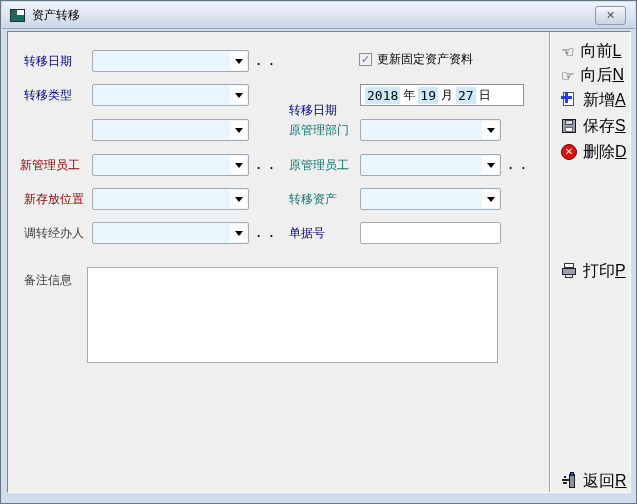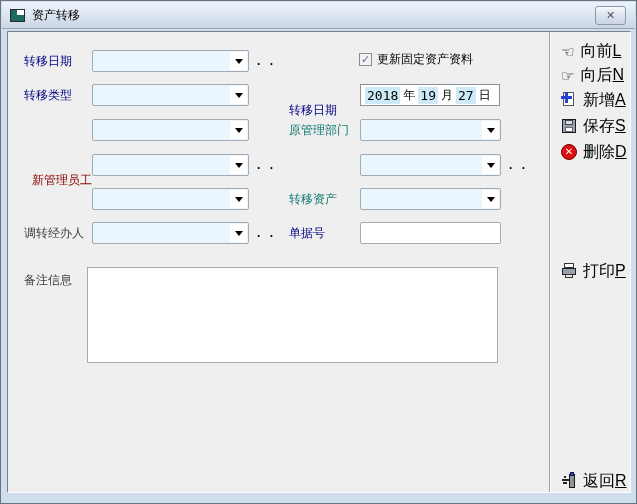--- a/index.html
+++ b/index.html
@@ -153,55 +153,57 @@
     </div>
 
     <span class="flabel c-navy" style="left:16px; top:52px;">转移类型</span>
     <div class="combo" style="left:84px; top:52px; width:157px;">
       <span class="arrow-zone">
           <span class="arrow"></span>
         </span>
     </div>
 
     <span class="flabel c-navy" style="left:281px; top:52px;margin-top:15px;">转移日期</span>
-    <div class="date-field" style="left:352px; top:52px; width:140px;">
+    <div class="date-field" style="left:352px; top:52px; width:164px;">
       <span class="seg hl">2018</span>
       <span class="unit">年</span>
       <span class="seg hl">19</span>
       <span class="unit">月</span>
       <span class="seg hl">27</span>
       <span class="unit">日</span>
     </div>
 
     <div class="combo" style="left:84px; top:87px; width:157px;">
       <span class="arrow-zone">
           <span class="arrow"></span>
         </span>
     </div>
     <span class="flabel c-teal" style="left:281px; top:87px;">原管理部门</span>
     <div class="combo" style="left:352px; top:87px; width:141px;">
       <span class="arrow-zone">
           <span class="arrow"></span>
         </span>
     </div>
 
-    <span class="flabel c-maroon" style="left:24px; top:122px;margin-top:15px;">新管理员工</span>
+    <span class="flabel c-maroon" style="left:12px; top:122px;">新管理员工</span>
     <div class="combo" style="left:84px; top:122px; width:157px;">
       <span class="arrow-zone">
           <span class="arrow"></span>
         </span>
     </div>
     <span class="dots" style="left:249px; top:122px;">. .</span>
+    <span class="flabel c-teal" style="left:281px; top:122px;">原管理员工</span>
     <div class="combo" style="left:352px; top:122px; width:141px;">
       <span class="arrow-zone">
           <span class="arrow"></span>
         </span>
     </div>
     <span class="dots" style="left:501px; top:122px;">. .</span>
 
+    <span class="flabel c-maroon" style="left:16px; top:156px;">新存放位置</span>
     <div class="combo" style="left:84px; top:156px; width:157px;">
       <span class="arrow-zone">
           <span class="arrow"></span>
         </span>
     </div>
     <span class="flabel c-teal" style="left:281px; top:156px;">转移资产</span>
     <div class="combo" style="left:352px; top:156px; width:141px;">
       <span class="arrow-zone">
           <span class="arrow"></span>
         </span>

